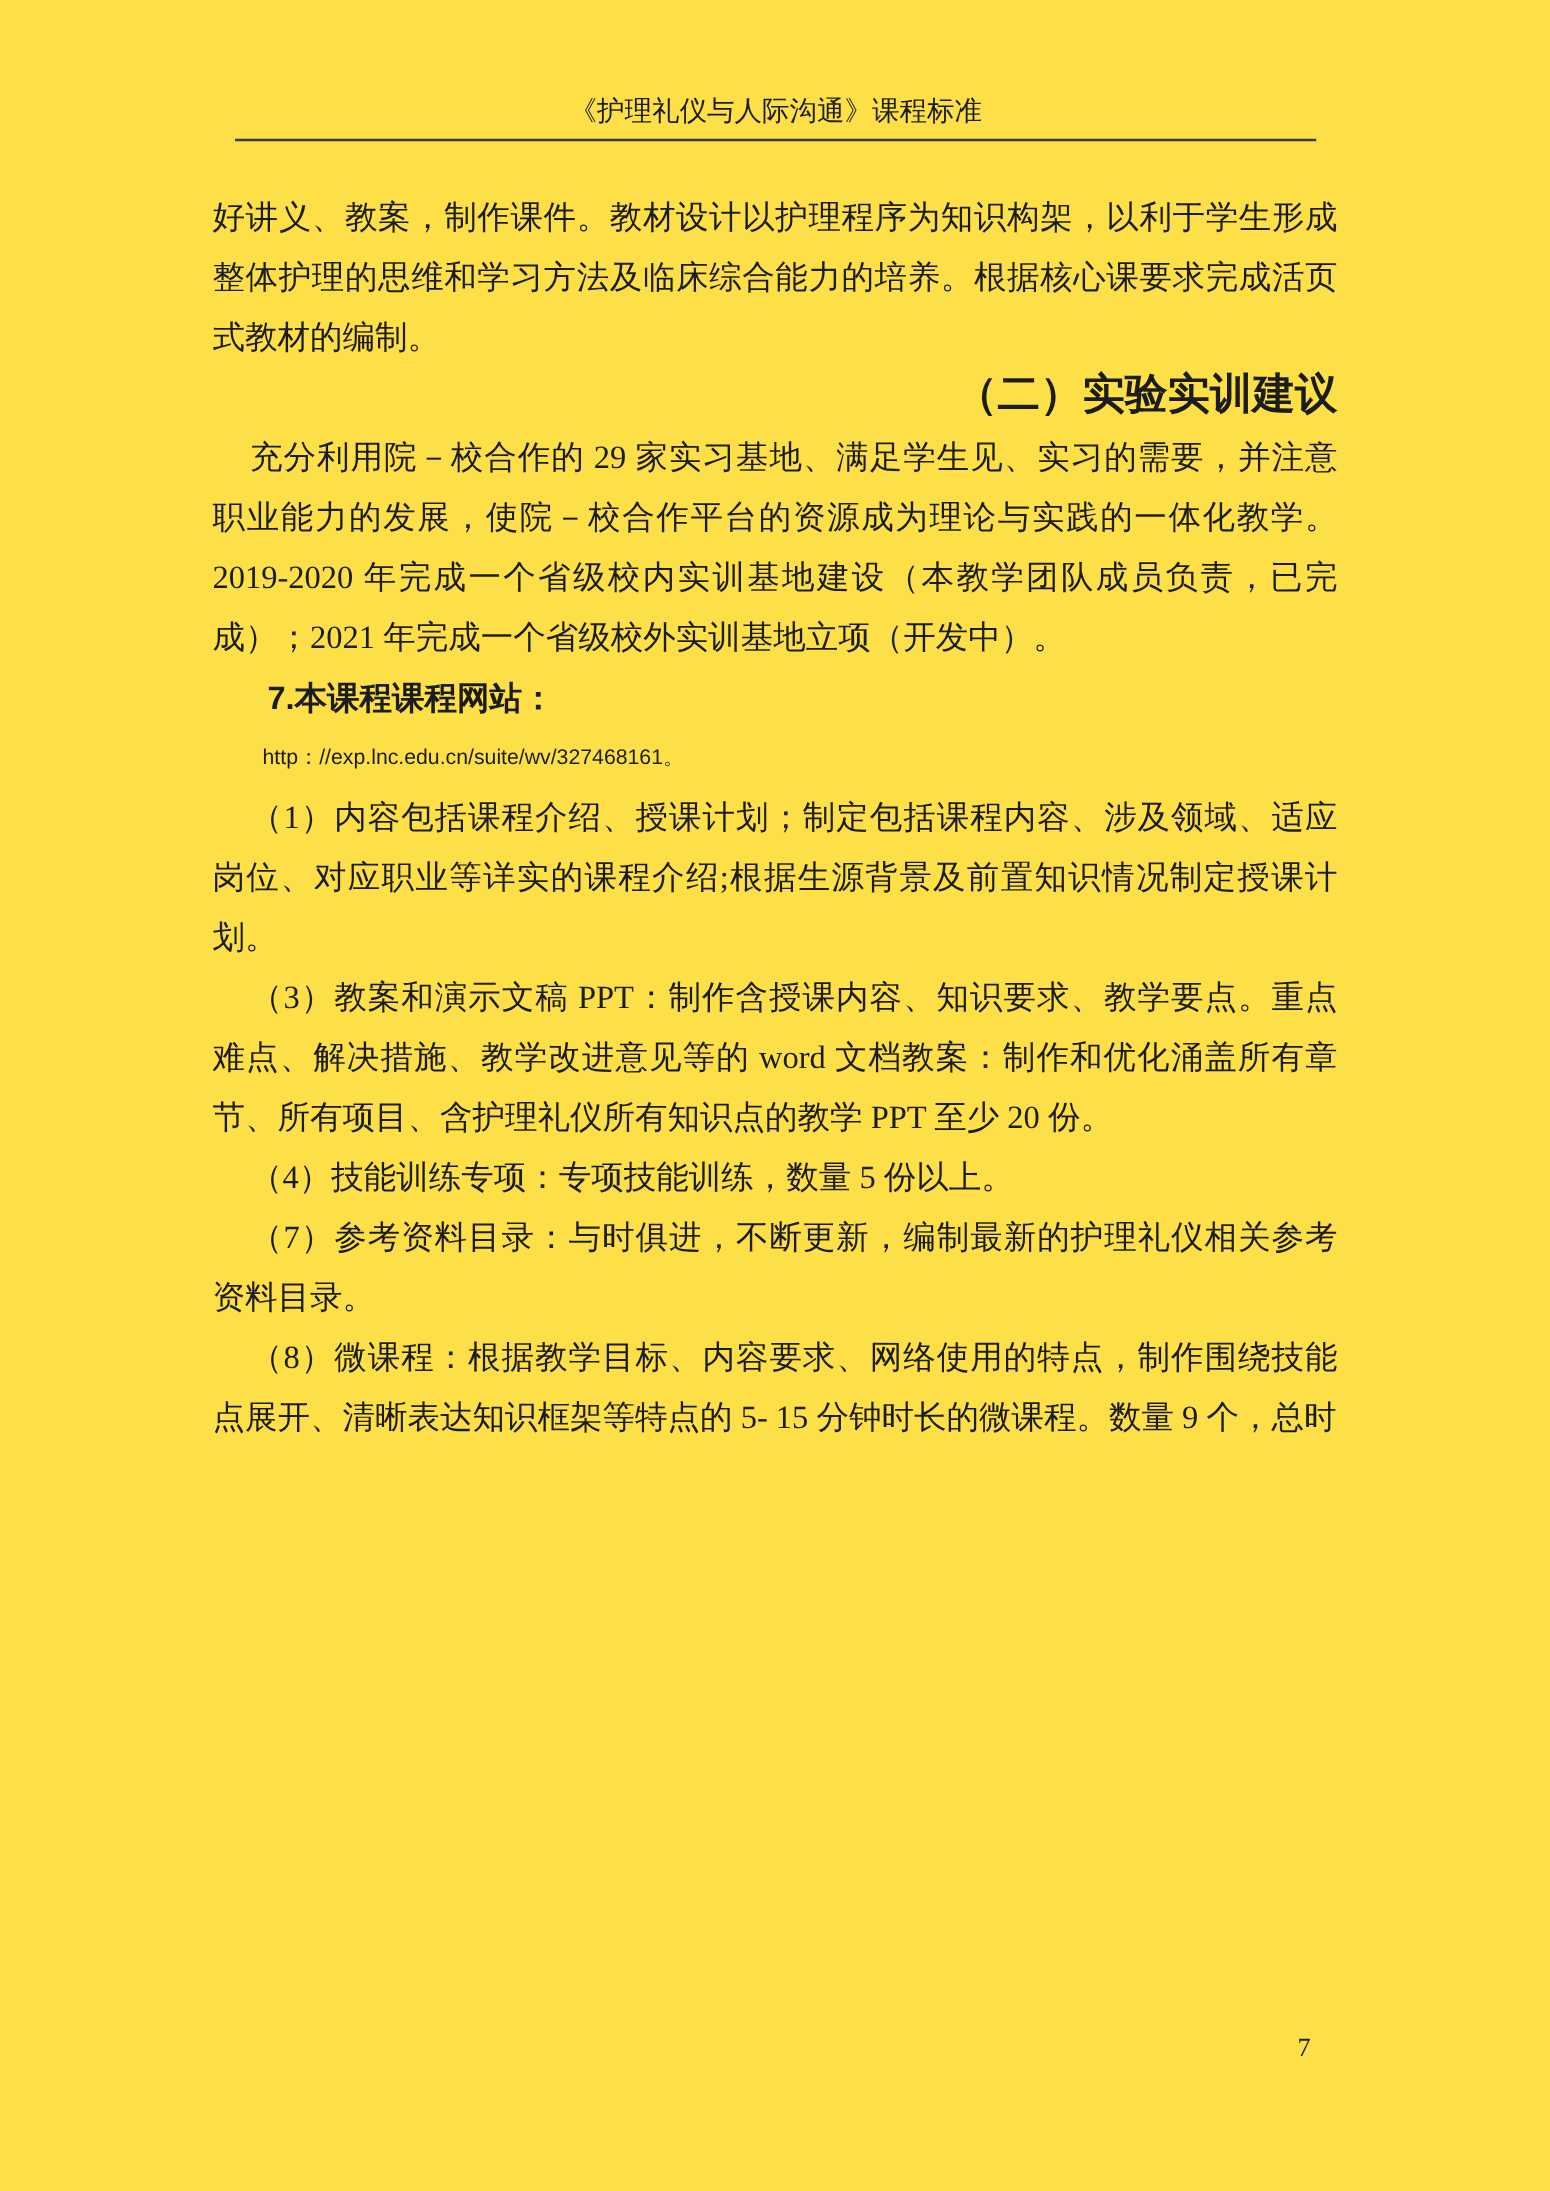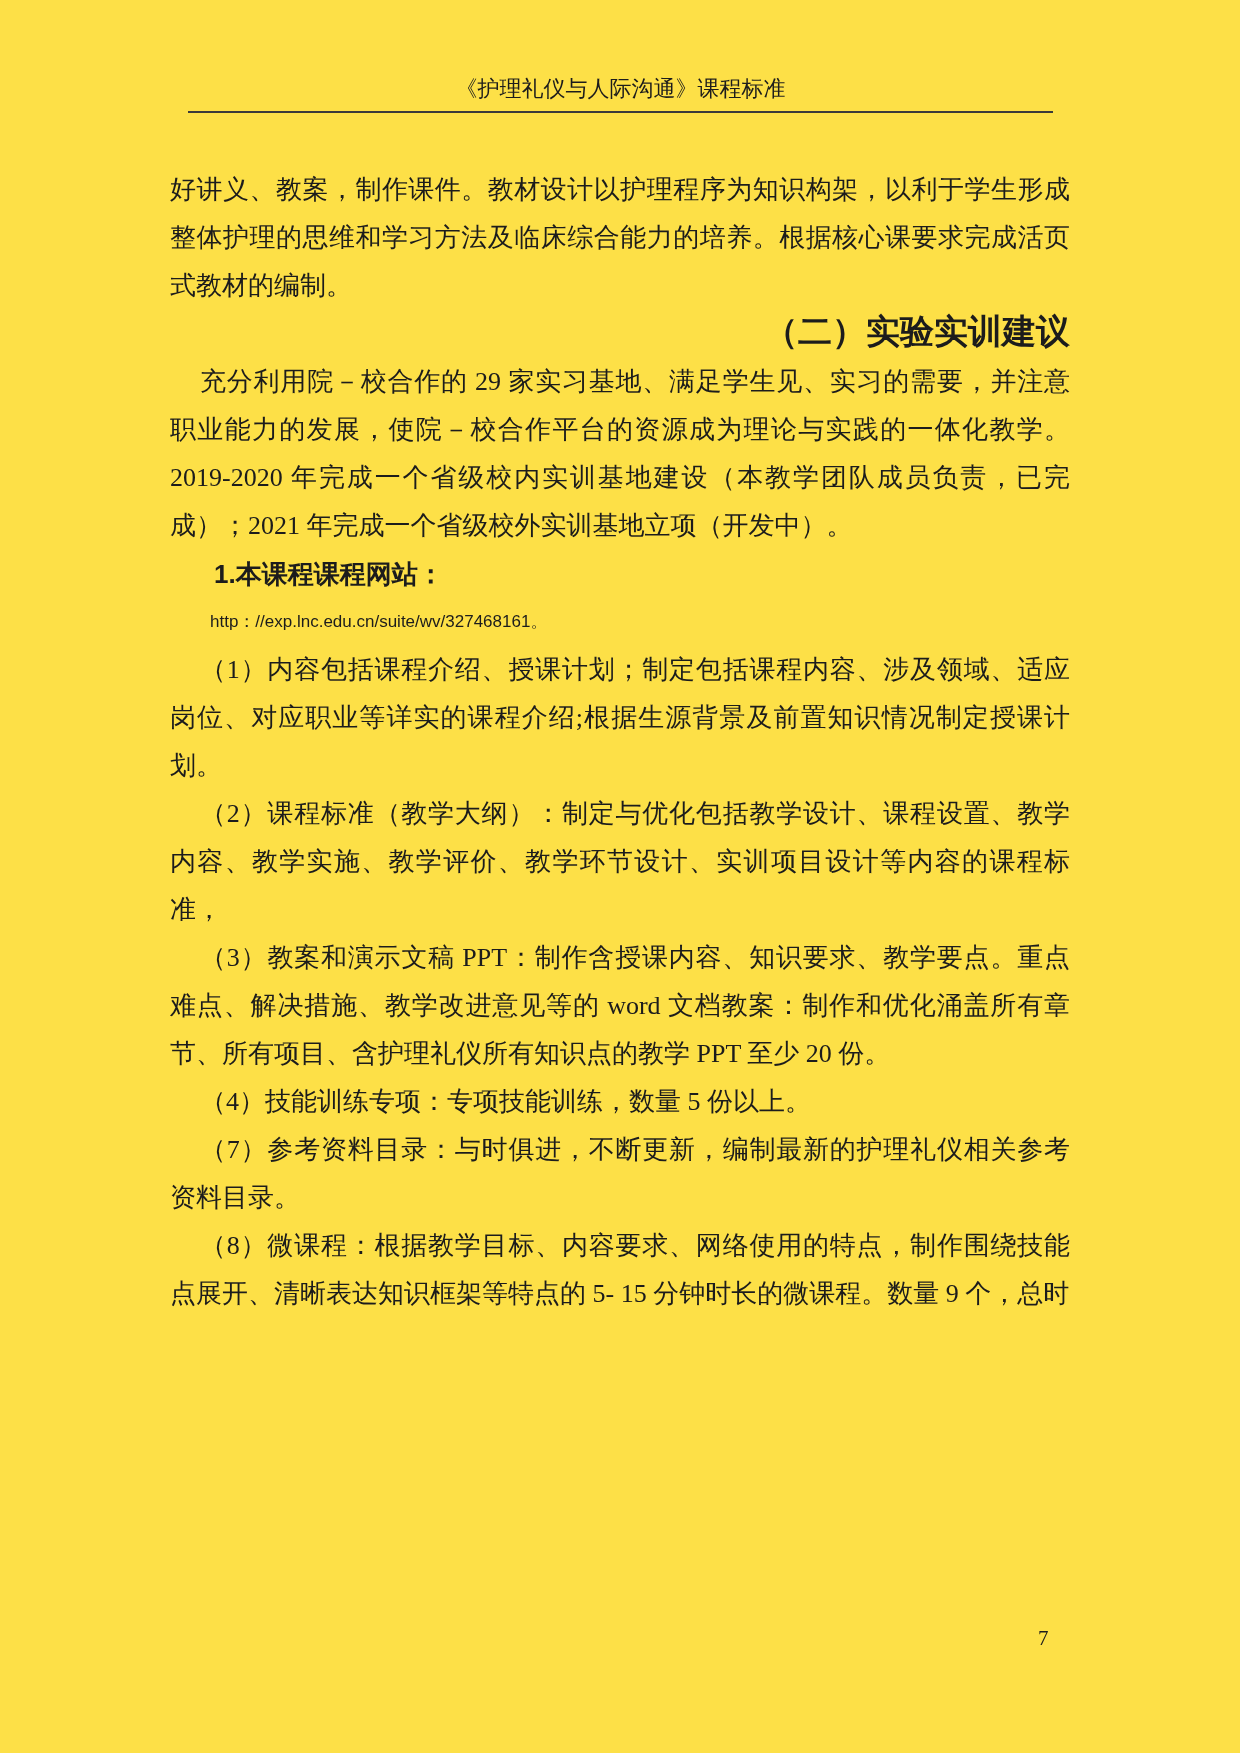--- a/index.html
+++ b/index.html
@@ -19,21 +19,21 @@
     width: 865px;
     text-align: center;
     font-size: 22px;
     line-height: 30px;
     padding-bottom: 7px;
     border-bottom: 2px solid #3a3a3a;
     color: #1c1c1c;
   }
   .content {
     position: absolute;
-    top: 166px;
+    top: 150px;
     left: 170px;
     width: 900px;
     font-size: 26px;
     line-height: 48px;
     text-align: justify;
   }
   .content p { margin: 0; }
   .h-section {
     margin-top: 52px;
     font-weight: 700;
@@ -74,27 +74,26 @@
   </div>
 
   <div class="content">
     <p>好讲义、教案，制作课件。教材设计以护理程序为知识构架，以利于学生形成整体护理的思维和学习方法及临床综合能力的培养。根据核心课要求完成活页式教材的编制。</p>
 
     <p class="h-section">（二）实验实训建议</p>
 
     <p class="indent">充分利用院－校合作的 29 家实习基地、满足学生见、实习的需要，并注意职业能力的发展，使院－校合作平台的资源成为理论与实践的一体化教学。2019-2020 年完成一个省级校内实训基地建设（本教学团队成员负责，已完成）；2021 年完成一个省级校外实训基地立项（开发中）。</p>
 
 
-    <p class="sub-heading">1.本课程课程网站：</p>
+    <p class="sub-heading">7.本课程课程网站：</p>
 
     <p class="url-line">http：//exp.lnc.edu.cn/suite/wv/327468161。</p>
 
     <p class="indent">（1）内容包括课程介绍、授课计划；制定包括课程内容、涉及领域、适应岗位、对应职业等详实的课程介绍;根据生源背景及前置知识情况制定授课计划。</p>
 
-    <p class="indent">（2）课程标准（教学大纲）：制定与优化包括教学设计、课程设置、教学内容、教学实施、教学评价、教学环节设计、实训项目设计等内容的课程标准，</p>
 
     <p class="indent">（3）教案和演示文稿 PPT：制作含授课内容、知识要求、教学要点。重点难点、解决措施、教学改进意见等的 word 文档教案：制作和优化涌盖所有章节、所有项目、含护理礼仪所有知识点的教学 PPT 至少 20 份。</p>
 
     <p class="indent">（4）技能训练专项：专项技能训练，数量 5 份以上。</p>
 
 
 
     <p class="indent">（7）参考资料目录：与时俱进，不断更新，编制最新的护理礼仪相关参考资料目录。</p>
 
     <p class="indent">（8）微课程：根据教学目标、内容要求、网络使用的特点，制作围绕技能点展开、清晰表达知识框架等特点的 5- 15 分钟时长的微课程。数量 9 个，总时</p>

